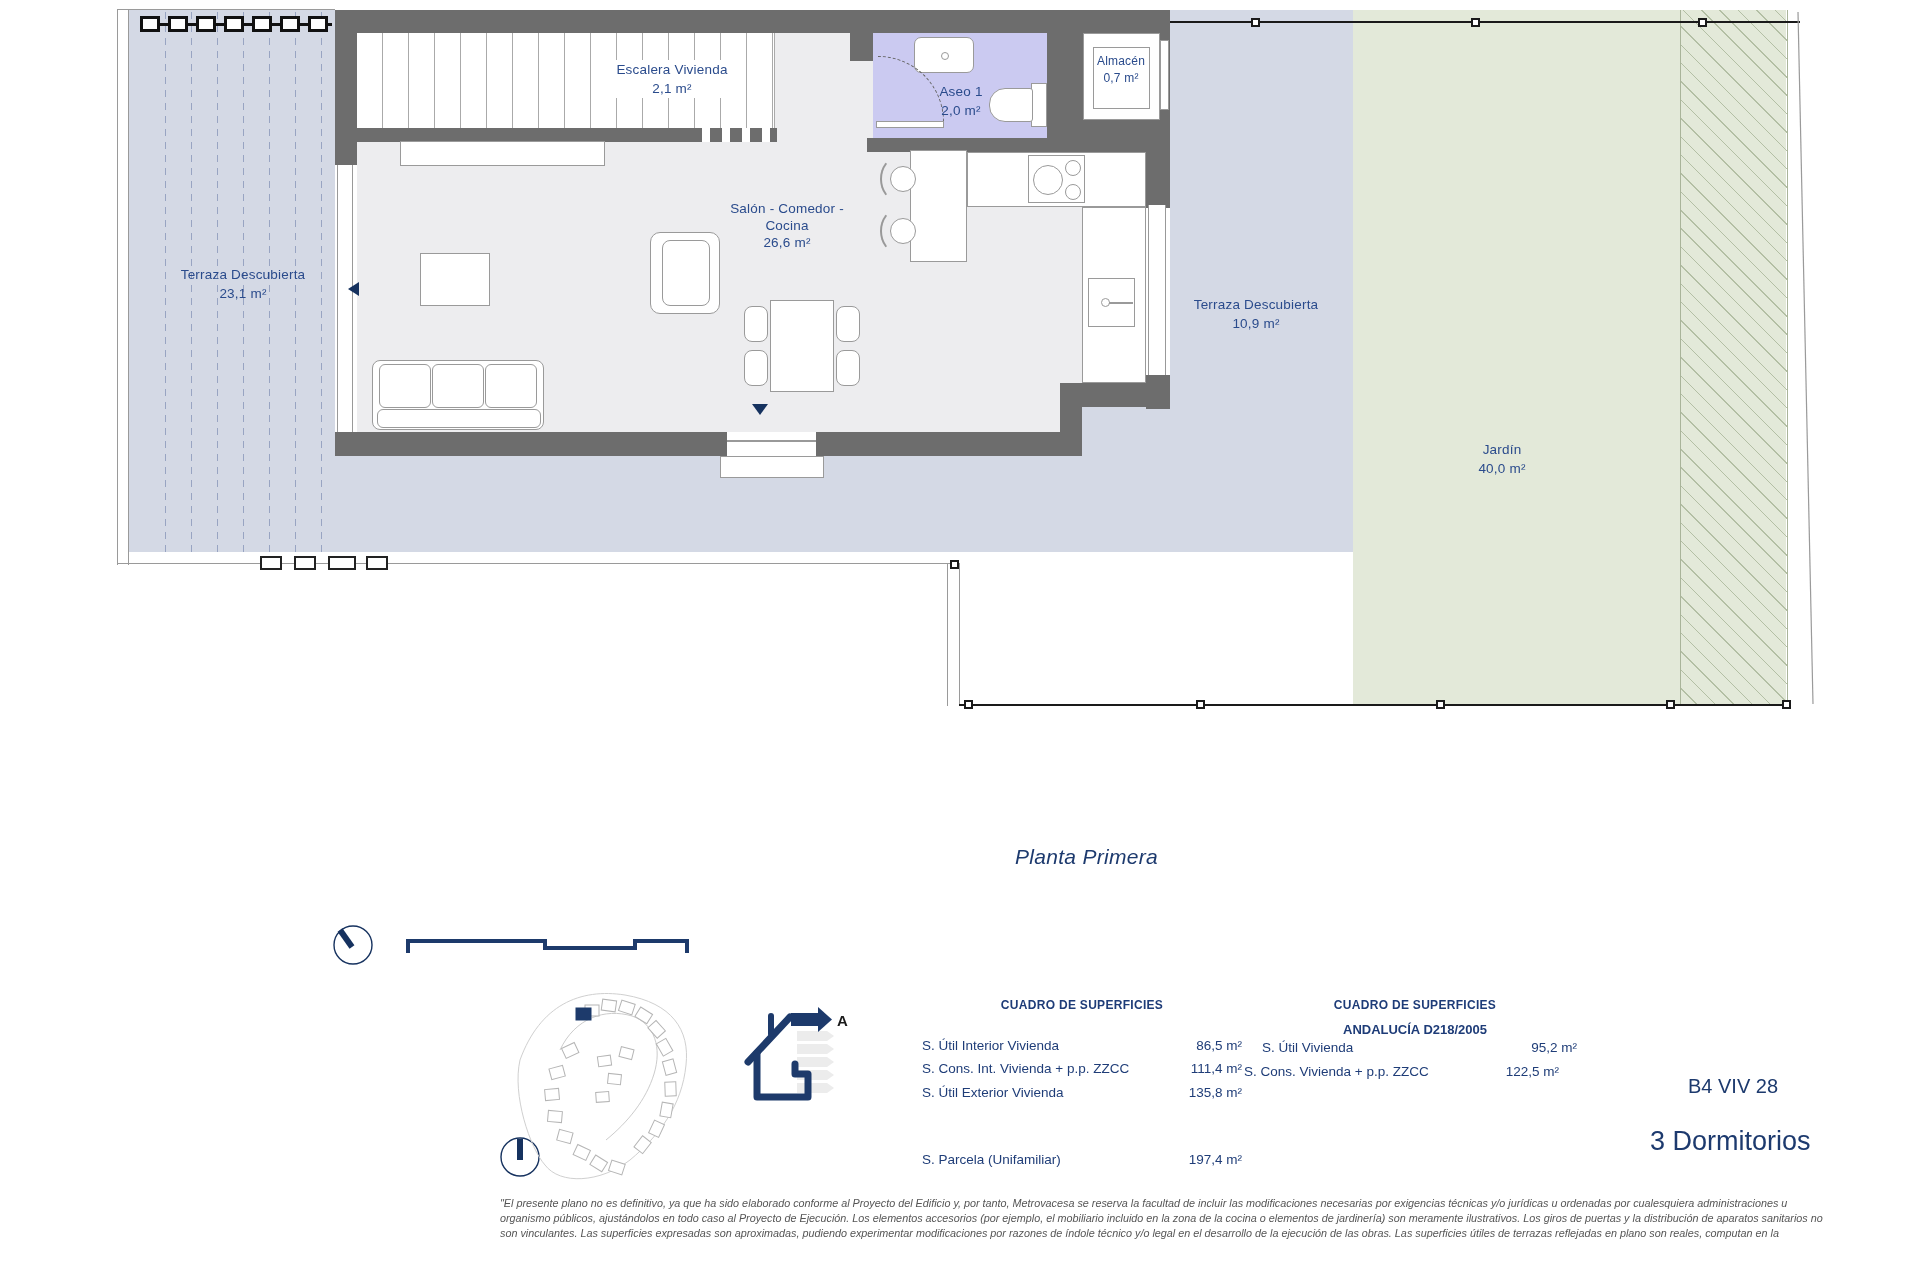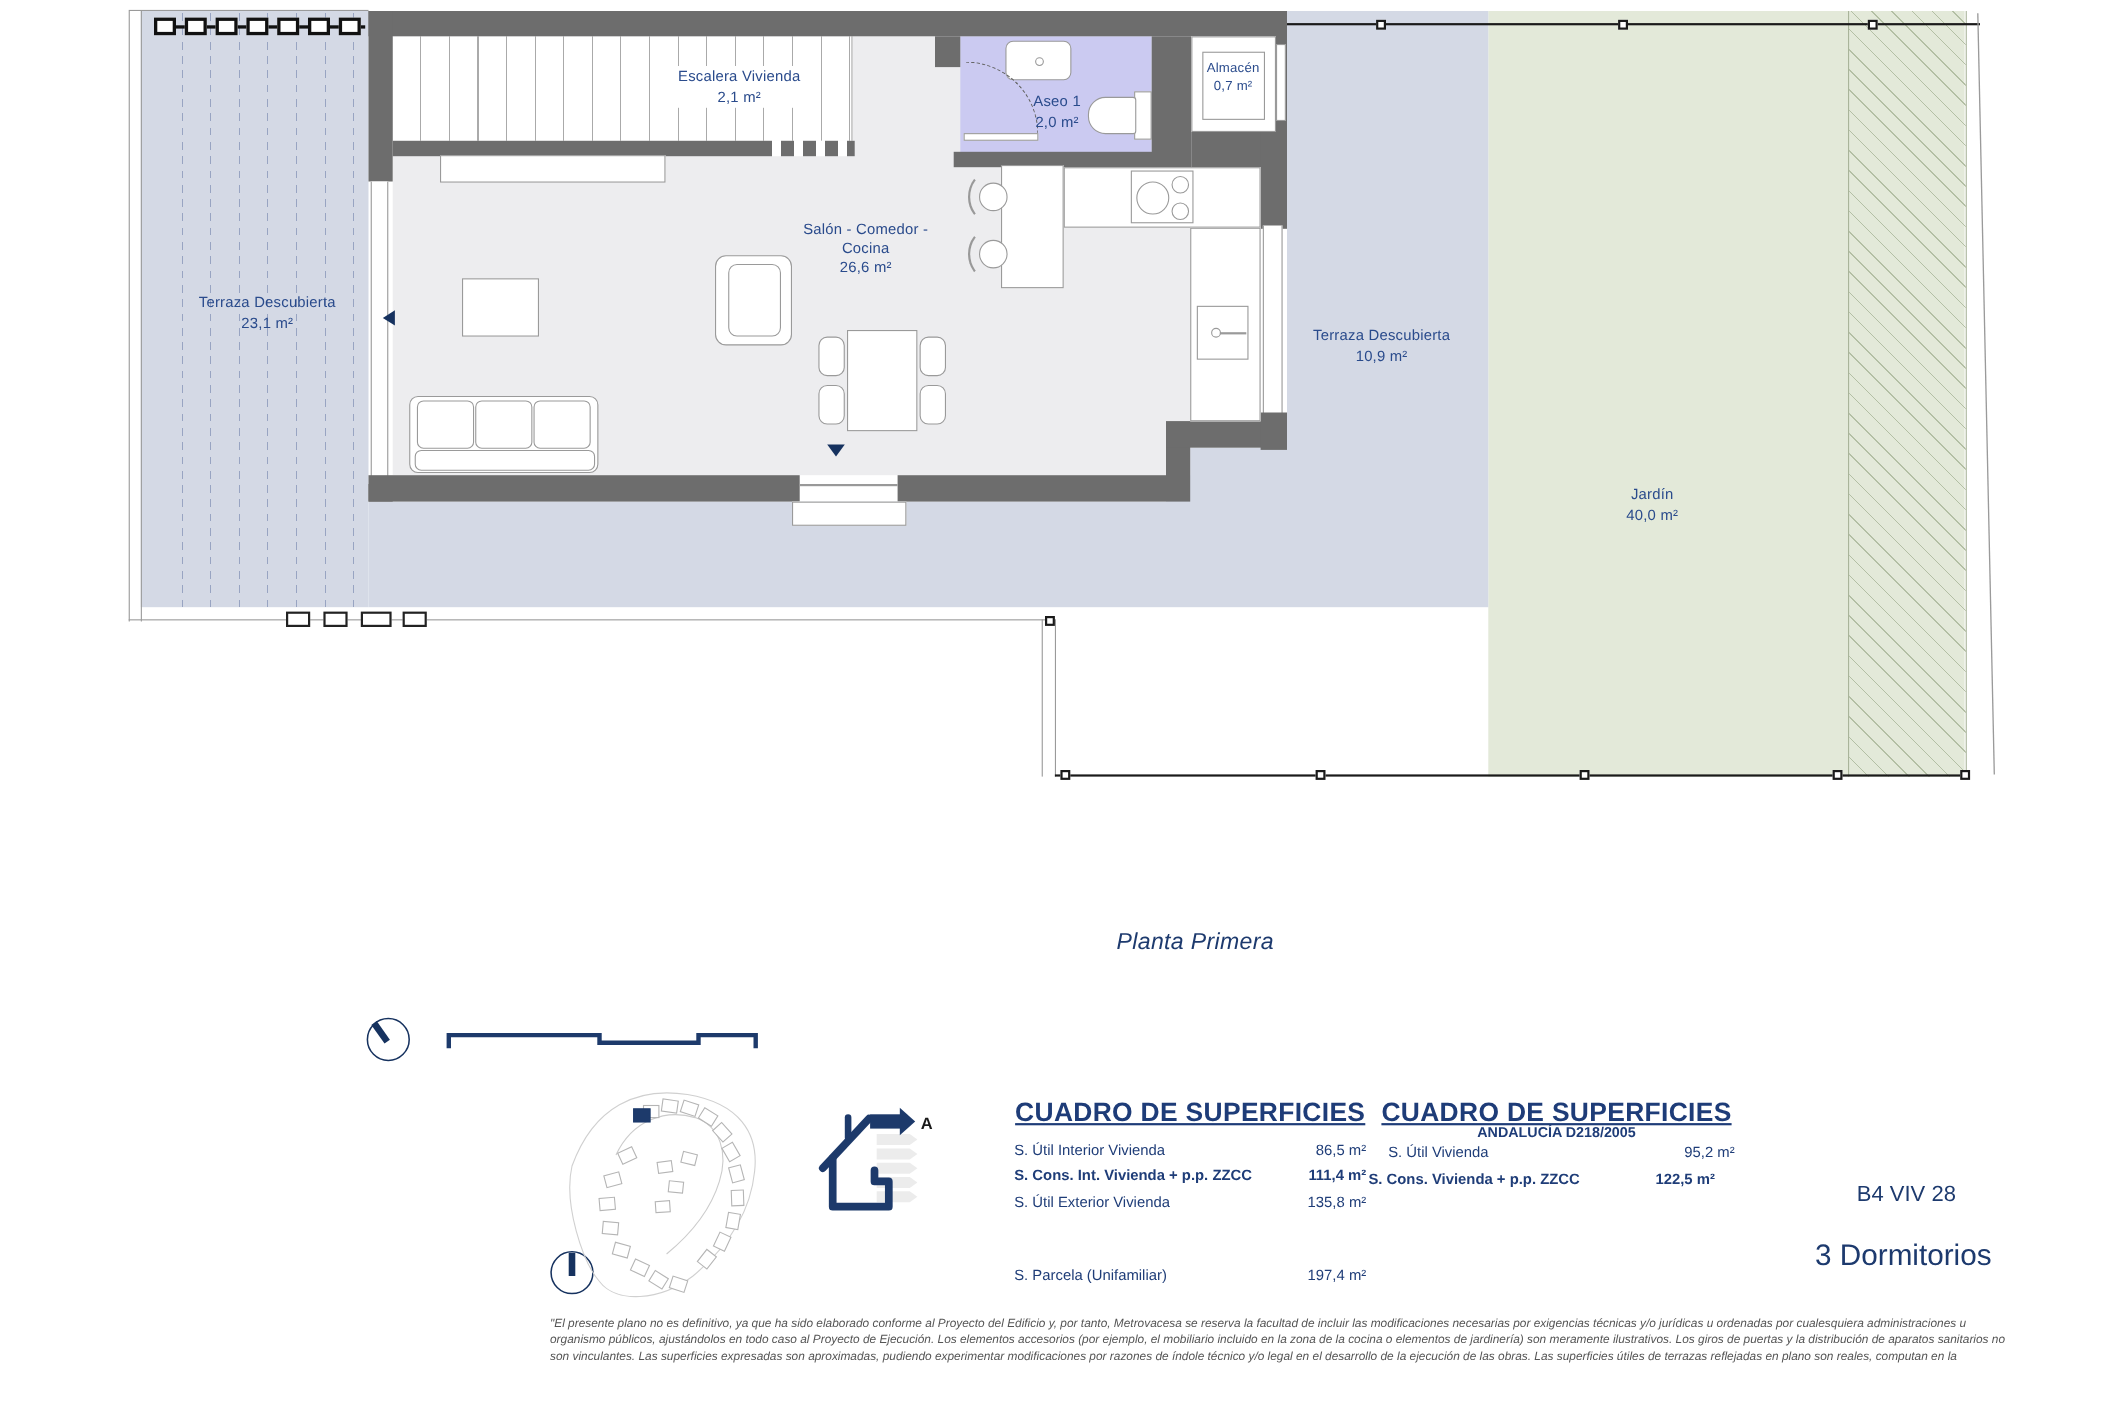--- a/index.html
+++ b/index.html
@@ -28,26 +28,26 @@
   .circ{border:1px solid #9a9a9a;border-radius:50%;background:#fff;box-sizing:border-box;}
   .arc{border:2px solid #999;border-radius:50%;border-top-color:transparent;border-right-color:transparent;border-bottom-color:transparent;box-sizing:border-box;background:transparent;}
   .doorarc{border-top:1.5px dashed #666;border-right:1.5px dashed #666;border-top-right-radius:100% 100%;box-sizing:border-box;}
   .tri-left{width:0;height:0;border-top:7px solid transparent;border-bottom:7px solid transparent;border-right:11px solid #16325f;}
   .tri-down{width:0;height:0;border-left:8px solid transparent;border-right:8px solid transparent;border-top:11px solid #16325f;}
   
   .rlabel{color:#2a4b8c;font-size:13.5px;font-weight:500;letter-spacing:.2px;text-align:center;transform:translateX(-50%);white-space:nowrap;line-height:19px;}
   .rlabel.onwhite{background:#fff;padding:0 4px;}
   .plan-title{color:#1d3a6e;font-size:21px;font-weight:500;letter-spacing:.3px;white-space:nowrap;}
   
-  .ttitle{color:#1e3c78;font-size:24px;font-weight:700;letter-spacing:.3px;transform:translateX(-50%);white-space:nowrap;text-decoration:underline;}
+  .ttitle{color:#1e3c78;font-size:12px;font-weight:700;letter-spacing:.3px;transform:translateX(-50%);white-space:nowrap;}
   .tsub{color:#1e3c78;font-size:13px;font-weight:700;transform:translateX(-50%);white-space:nowrap;}
   .trow{display:flex;justify-content:space-between;align-items:flex-start;color:#1f3d78;font-size:13.5px;line-height:16px;}
   .trow .lab{max-width:248px;}
   .trow .val{text-align:right;white-space:nowrap;}
-  .trow.b{font-weight:700;}
+  .trow.b{font-weight:400;}
   .tnote{color:#1f3d78;font-size:11.5px;line-height:14px;}
   .unit-code{color:#1d3a6e;font-size:20px;font-weight:500;white-space:nowrap;}
   .unit-type{color:#1d3a6e;font-size:27px;font-weight:500;white-space:nowrap;}
   .disc{color:#555;font-size:10.8px;font-style:italic;white-space:nowrap;line-height:15px;}
   svg{position:absolute;left:0;top:0;}
 </style>
 </head>
 <body>
 
 <div id="canvas">

